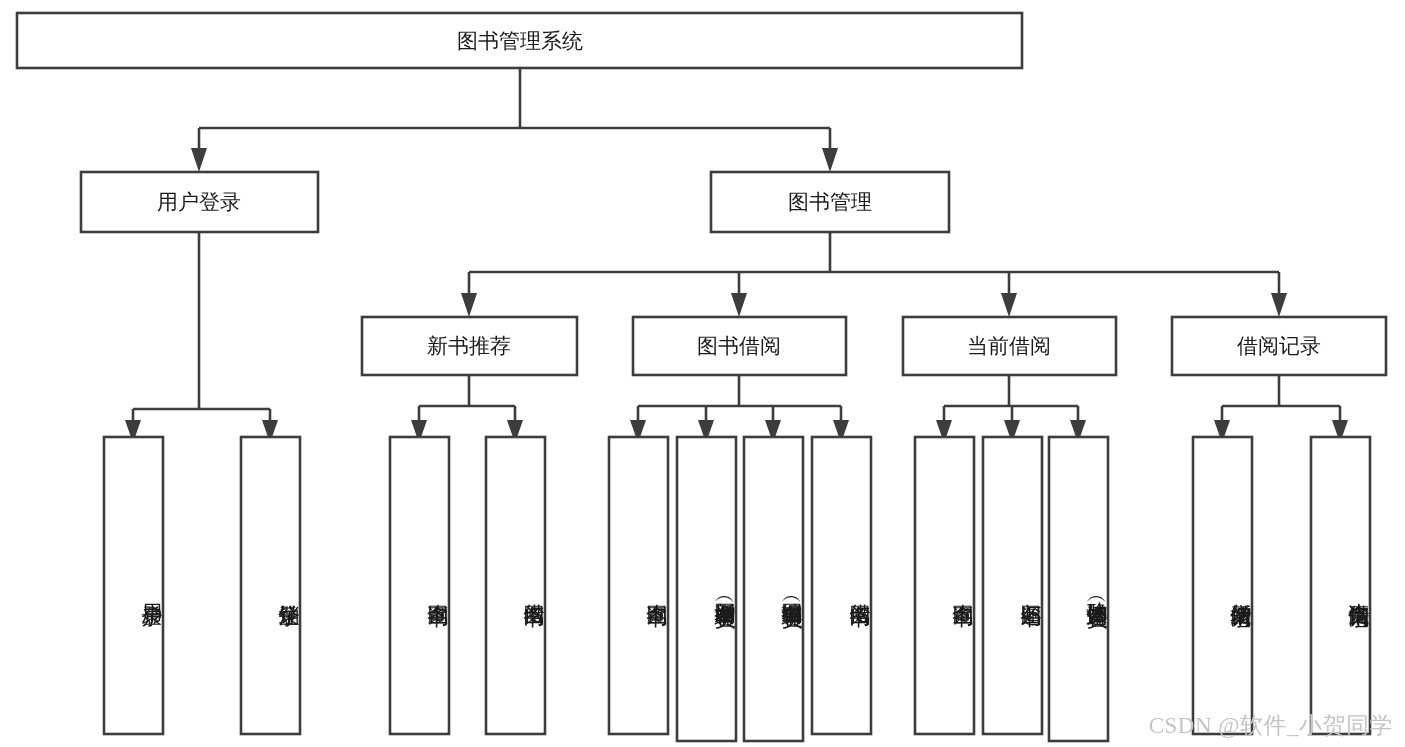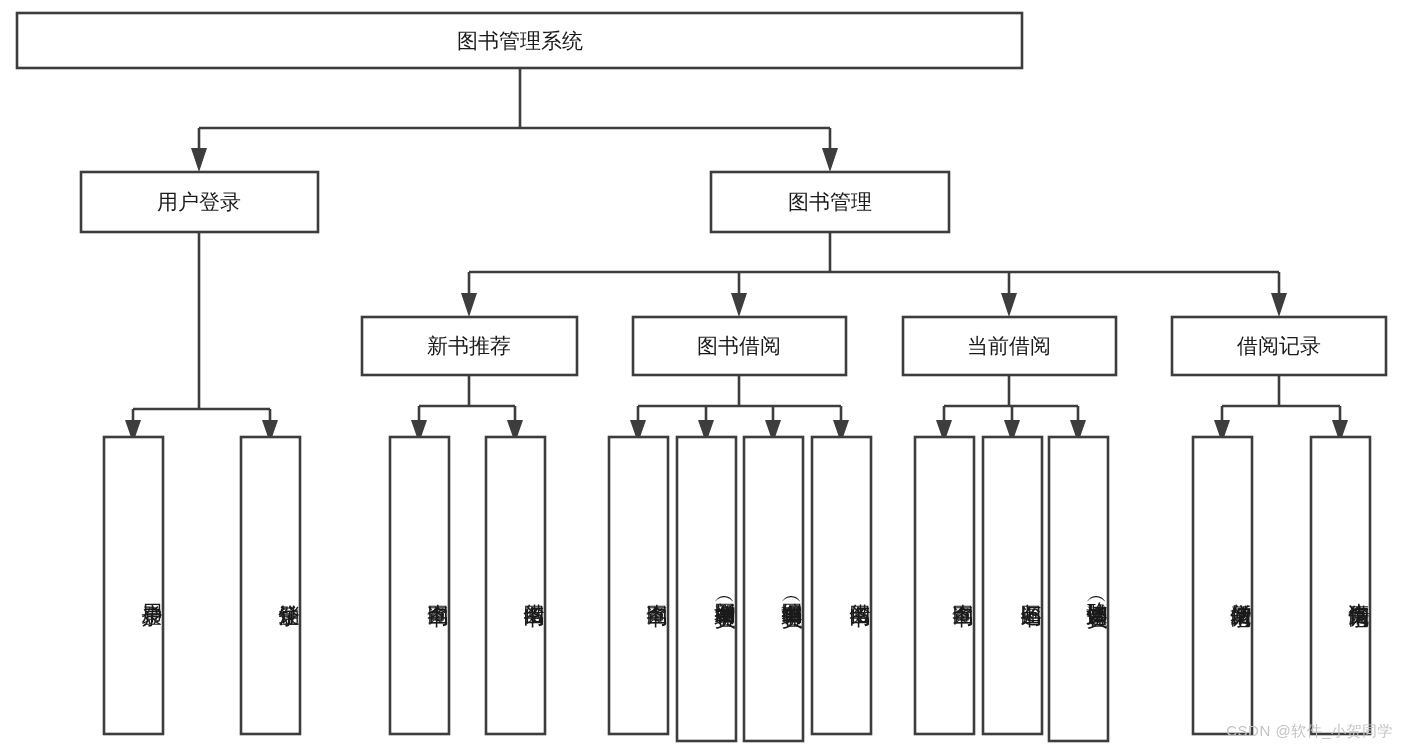--- a/index.html
+++ b/index.html
@@ -60,22 +60,22 @@
     color: #1a1a1a;
     letter-spacing: 1px;
     white-space: nowrap;
     text-align: center;
     pointer-events: none;
   }
   .watermark {
     position: absolute;
     right: 12px;
     bottom: 6px;
-    font-family: Liberation Sans, sans-serif;
-    font-size: 15px;
+    font-family: Liberation Serif, serif;
+    font-size: 23px;
     color: #c4c4c4;
     letter-spacing: 0.5px;
     white-space: nowrap;
   }
 </style>
 </head>
 <body>
 
 <div id="diagram-root">
 

